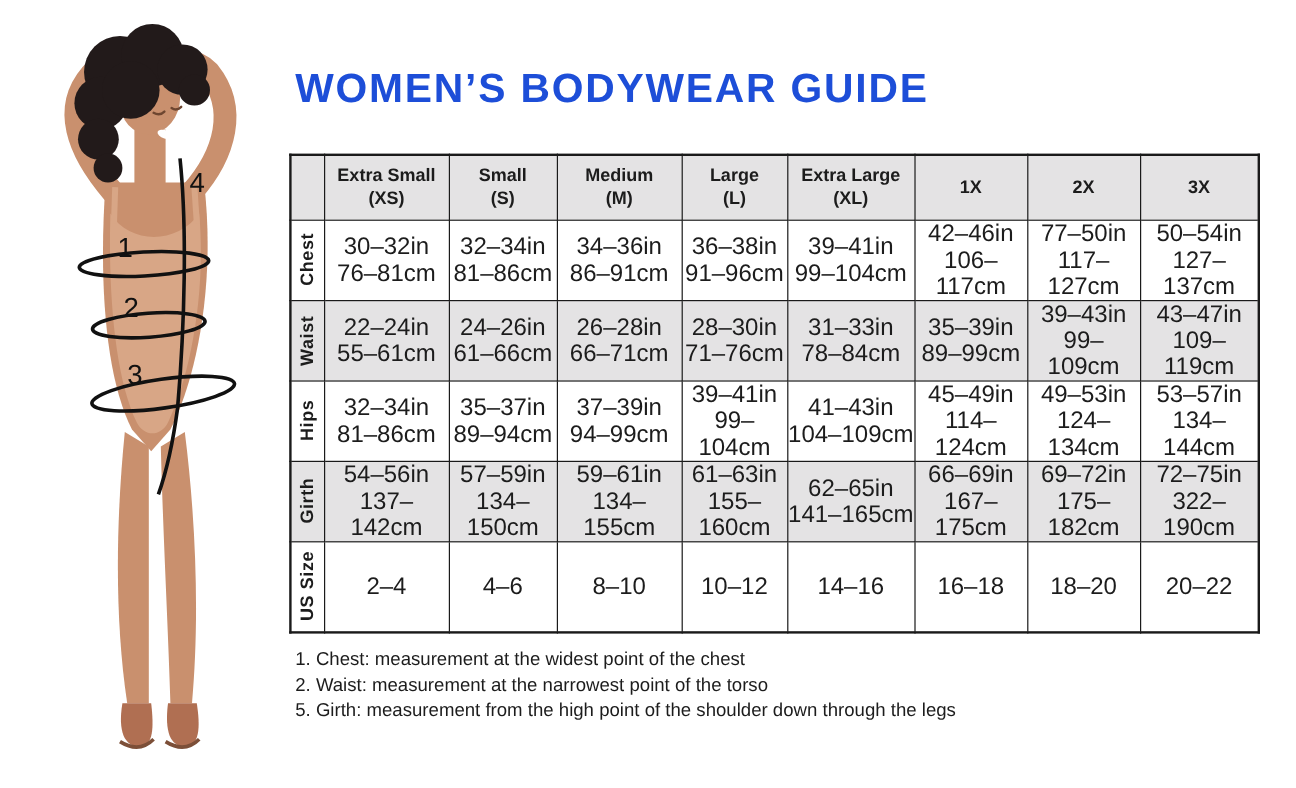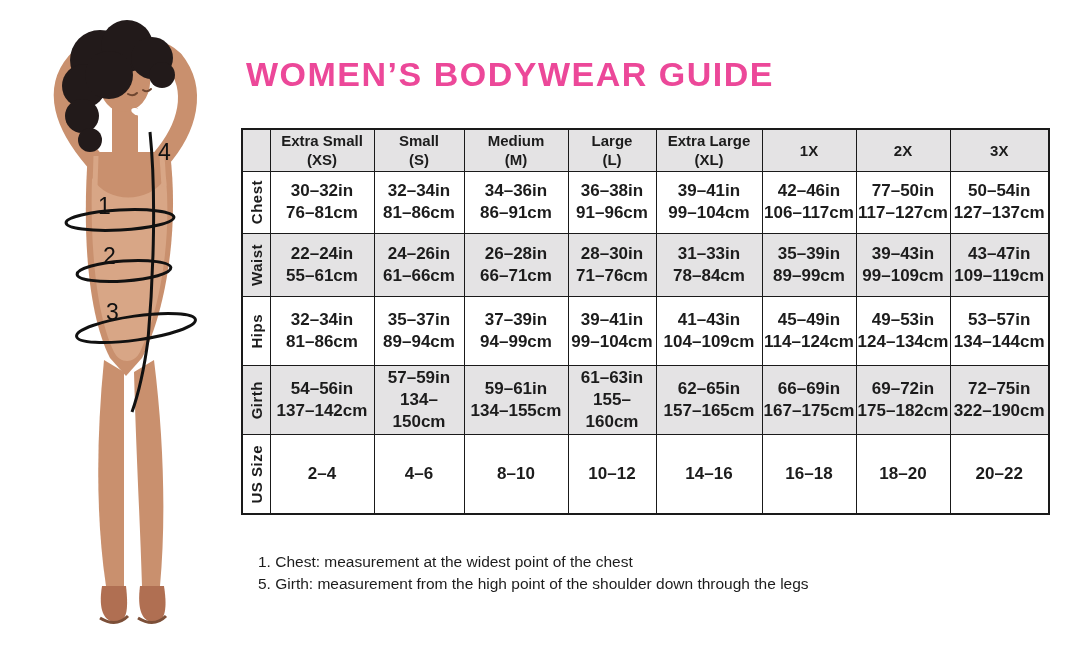--- a/index.html
+++ b/index.html
@@ -2,37 +2,37 @@
 <html><head>
 <meta charset="utf-8">
 <style>
   html,body{margin:0;padding:0;background:#ffffff;}
   body{width:1080px;height:657px;position:relative;overflow:hidden;
        font-family:"Liberation Sans", sans-serif;color:#1c1c1c;}
 
   .figure-area{position:absolute;left:12px;top:20px;width:224px;height:630px;}
 
   .content-title{position:absolute;left:246px;top:55px;margin:0;
-    font-size:34px;font-weight:700;letter-spacing:1.5px;color:#ec4899;}
+    font-size:34px;font-weight:700;letter-spacing:1.5px;color:#1d4ed8;}
 
   .size-table{position:absolute;left:241px;top:128px;width:807px;height:387px;
     border-collapse:collapse;table-layout:fixed;
     border:2px solid #1a1a1a;}
   .size-table th,.size-table td{border:1px solid #1a1a1a;text-align:center;
     vertical-align:middle;padding:0;}
   .size-table thead th{background:#e4e3e4;font-size:15px;font-weight:700;line-height:19px;}
-  .size-table thead tr{height:42px;}
-  .size-table td{font-size:17px;font-weight:700;line-height:22px;background:#ffffff;}
+  .size-table thead tr{height:54px;}
+  .size-table td{font-size:20px;font-weight:400;line-height:22px;background:#ffffff;}
   .size-table tbody th{background:#ffffff;}
   .size-table tbody tr:nth-child(even) td,
   .size-table tbody tr:nth-child(even) th{background:#e4e3e4;}
   .vlabel{writing-mode:vertical-rl;transform:rotate(180deg);
     font-weight:700;font-size:15px;letter-spacing:.5px;margin:0 auto;}
 
-  .notes{position:absolute;left:246px;top:539px;margin:12px;padding:0;list-style:none;}
+  .notes{position:absolute;left:246px;top:539px;margin:0;padding:0;list-style:none;}
   .notes li{font-size:15.5px;line-height:21.5px;color:#1c1c1c;}
 
   svg text.marker{font-family:"Liberation Sans",sans-serif;font-size:23px;
     font-weight:500;fill:#111;}
 </style>
 </head>
 <body>
 
 <div class="figure-area">
   <svg width="224" height="630" viewBox="0 0 224 630">
@@ -258,21 +258,21 @@
         <td>
           <div>59–61in</div>
           <div>134–155cm</div>
         </td>
         <td>
           <div>61–63in</div>
           <div>155–160cm</div>
         </td>
         <td>
           <div>62–65in</div>
-          <div>157–165cm</div>
+          <div>141–165cm</div>
         </td>
         <td>
           <div>66–69in</div>
           <div>167–175cm</div>
         </td>
         <td>
           <div>69–72in</div>
           <div>175–182cm</div>
         </td>
         <td>
@@ -307,14 +307,15 @@
         </td>
         <td>
           <div>20–22</div>
         </td>
       </tr>
     </tbody>
 </table>
 
 <ul class="notes" id="notes-list">
     <li>1. Chest: measurement at the widest point of the chest</li>
+    <li>2. Waist: measurement at the narrowest point of the torso</li>
     <li>5. Girth: measurement from the high point of the shoulder down through the legs</li>
   </ul>
 
 </body></html>

